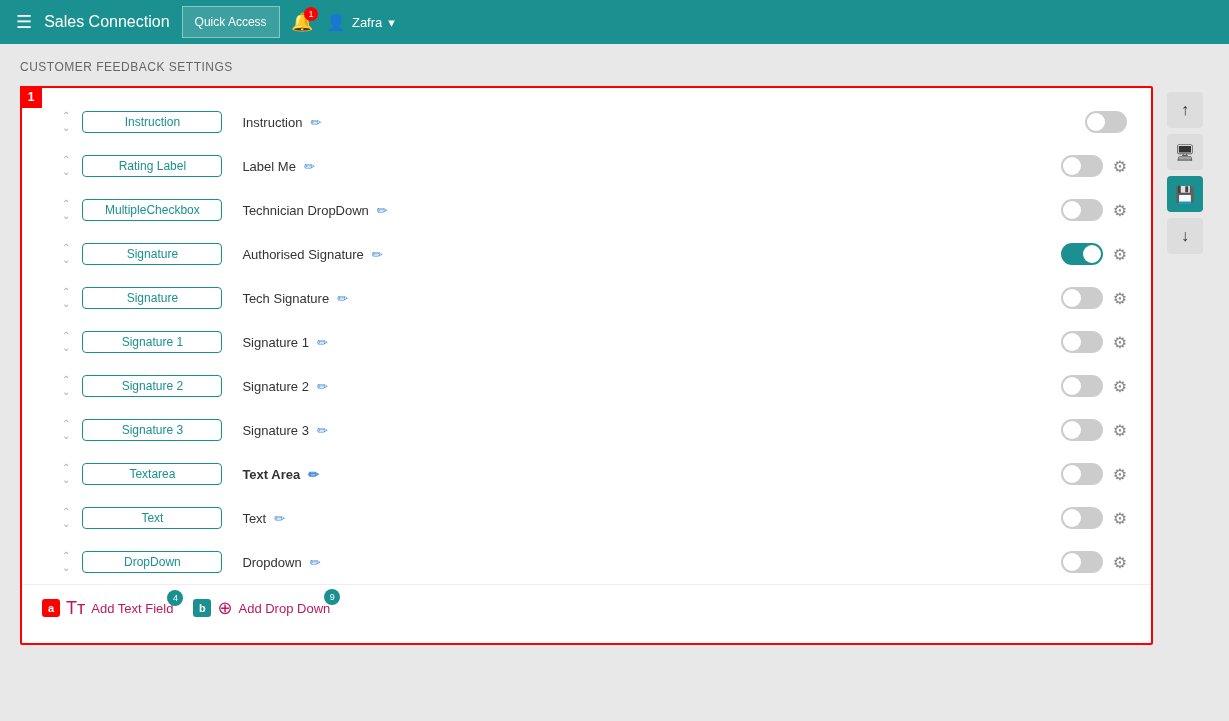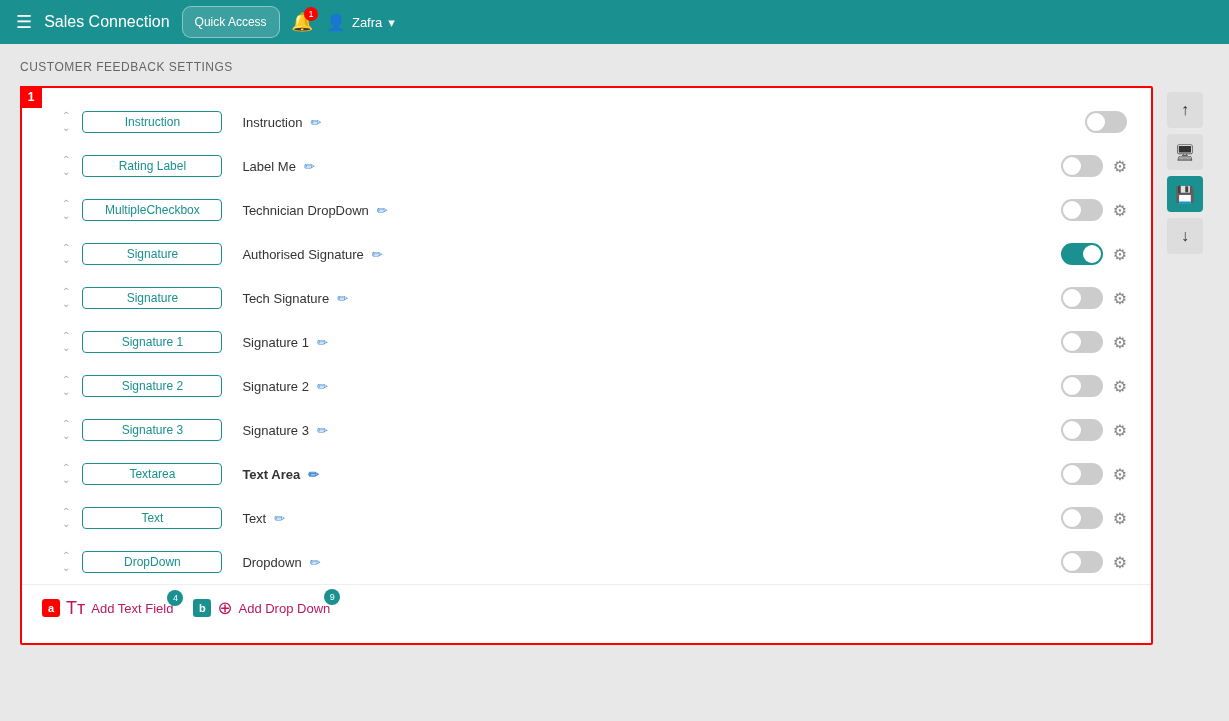--- a/index.html
+++ b/index.html
@@ -17,21 +17,21 @@
     }
     .header-menu-icon { font-size: 18px; cursor: pointer; }
     .header-title { font-weight: normal; font-size: 16px; white-space: nowrap; }
     .header-subtitle { font-size: 13px; flex: 1; margin-left: 8px; }
     .header-right { display: flex; align-items: center; gap: 12px; }
     .quick-access-btn {
       background: rgba(255,255,255,0.15);
       border: 1px solid rgba(255,255,255,0.4);
       color: white;
       padding: 8px 12px;
-      border-radius: 9px;
+      border-radius: 0;
       cursor: pointer;
       font-size: 12px;
     }
     .notif-icon { position: relative; cursor: pointer; font-size: 18px; }
     .notif-badge {
       position: absolute;
       top: -4px; right: -4px;
       background: red;
       color: white;
       font-size: 9px;

